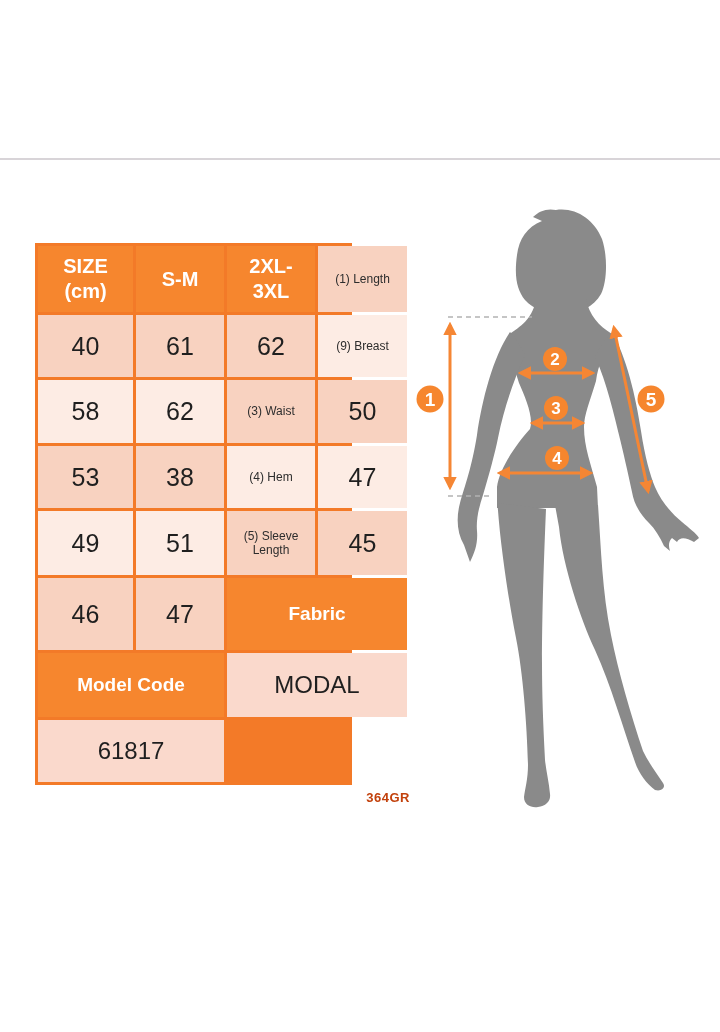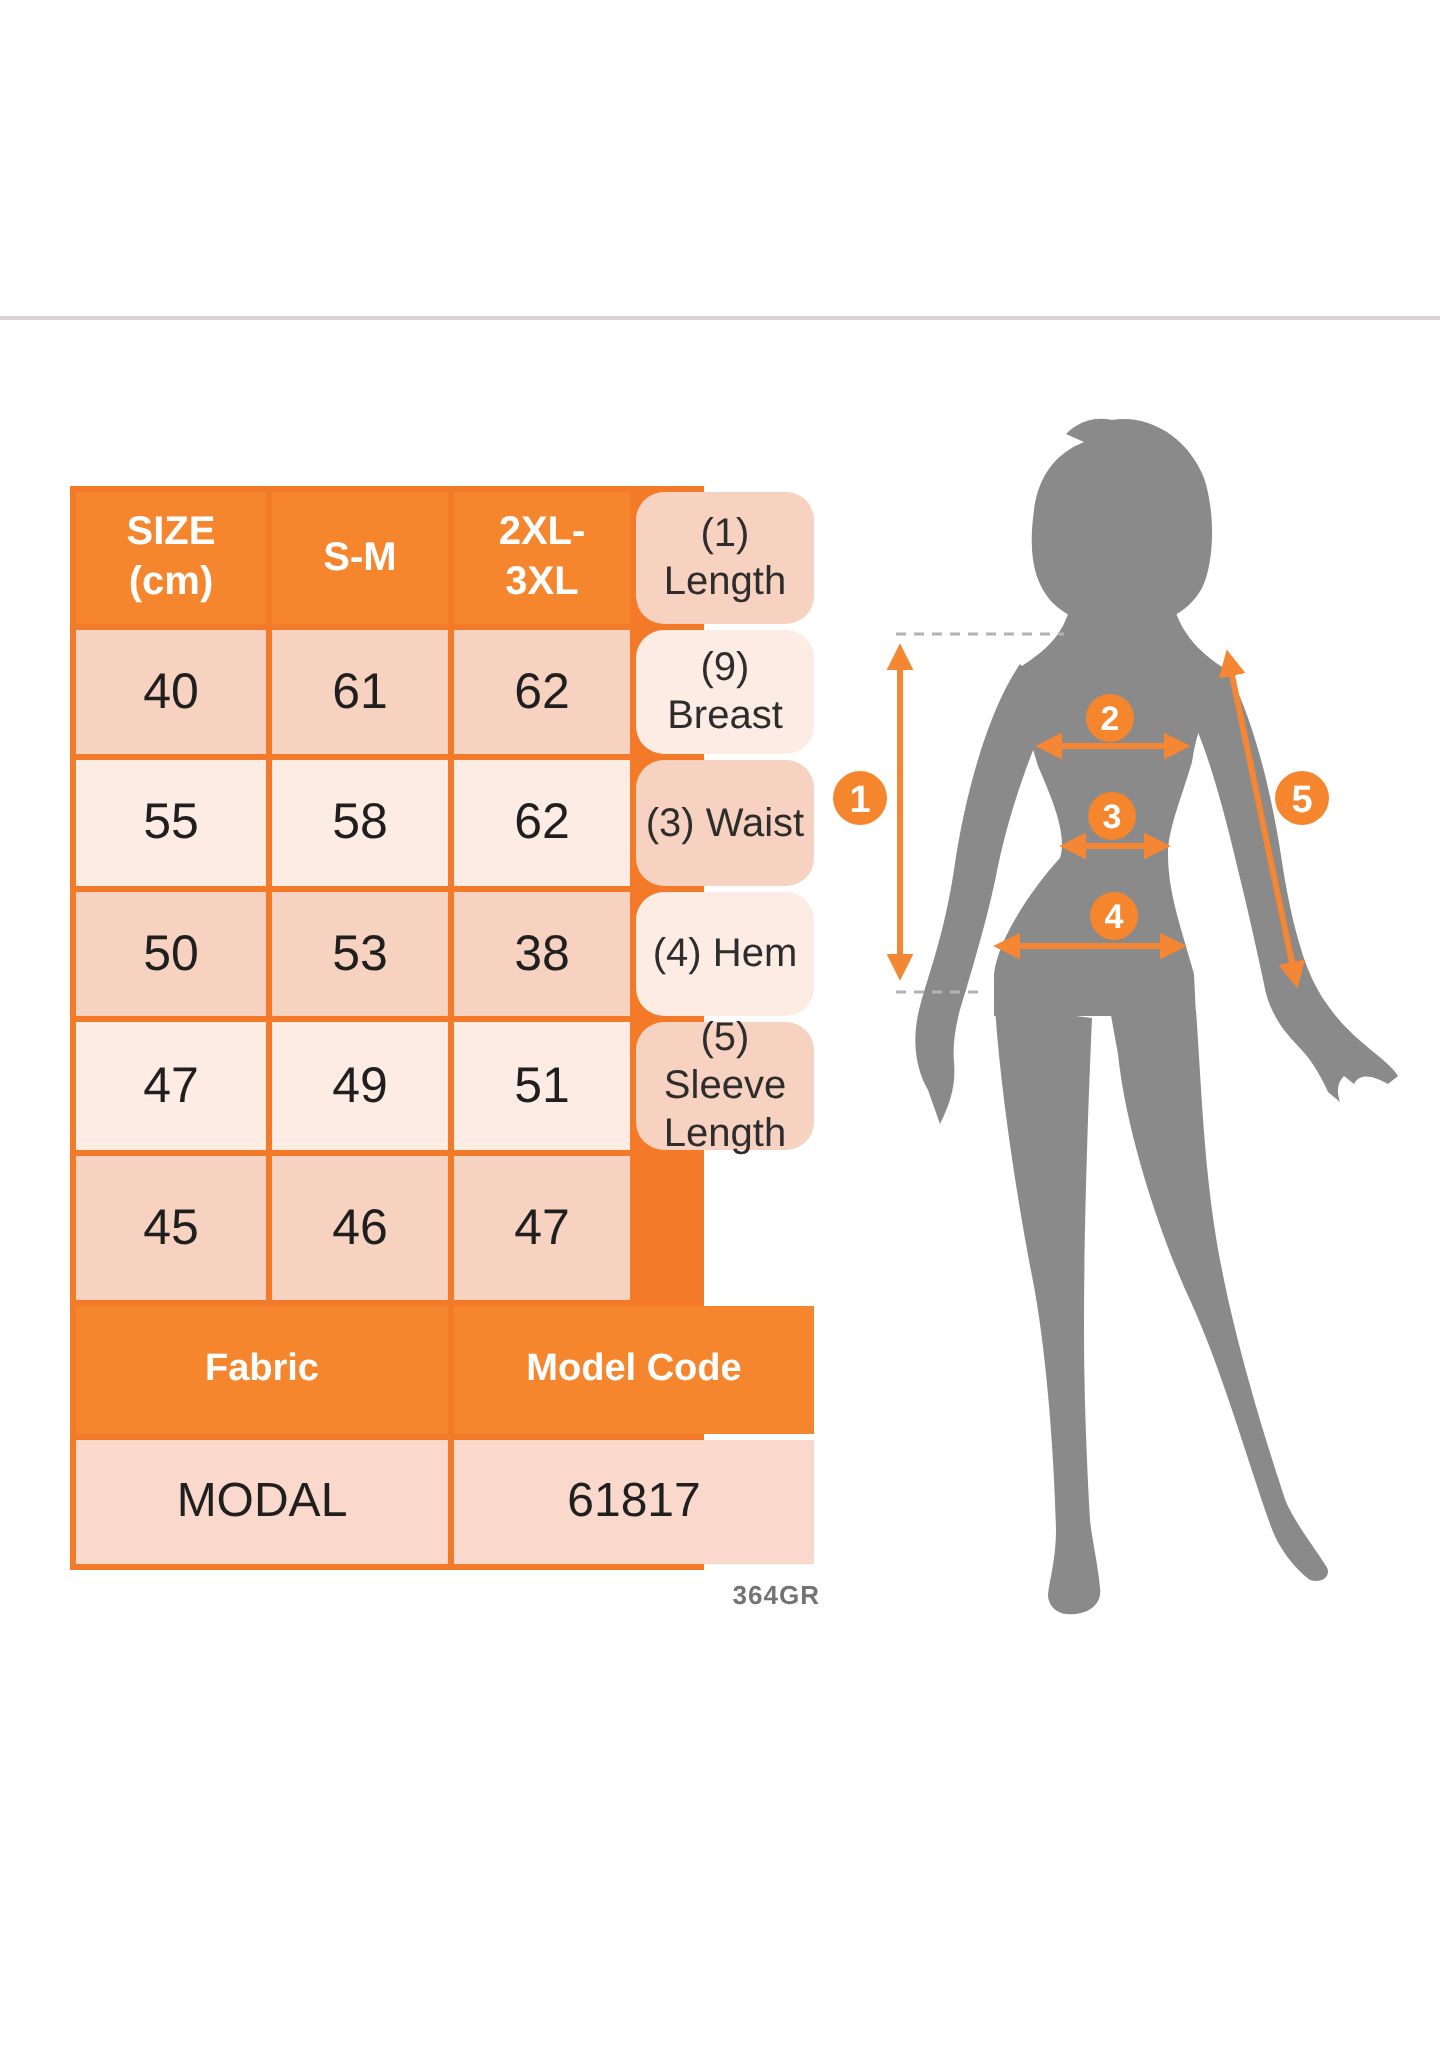--- a/index.html
+++ b/index.html
@@ -35,25 +35,24 @@
   }
   .cell.head {
     background: #f6862e;
     color: #ffffff;
     font-weight: bold;
     font-size: 20px;
     line-height: 1.25;
     white-space: pre-line;
   }
   .cell.label {
-    font-size: 20px;
+    font-size: 12px;
     color: #2d2d2d;
     line-height: 1.2;
     padding: 0 4px;
-    border-radius: 14px;
   }
   .cell.num {
     font-size: 25px;
     color: #1f1f1f;
   }
   .row-dark  { background: #f8d2c0; }
   .row-light { background: #fdece4; }
   .row-modal { background: #fad9cc; }
   .span2 { grid-column: span 2; }
   .cell.info-head {
@@ -63,21 +62,21 @@
     font-size: 19px;
   }
   .cell.info-val { font-size: 24px; color: #1f1f1f; }
 
   .table-note {
     position: absolute; left: 35px; top: 790px;
     width: 375px;
     text-align: right;
     font-size: 13px;
     font-weight: bold;
-    color: #737373;
+    color: #c2410c;
     letter-spacing: 0.5px;
   }
 
   
   .figure-wrap {
     position: absolute; left: 415px; top: 195px;
     width: 305px; height: 630px;
   }
   .figure-wrap svg { display: block; width: 305px; height: 630px; }
   .badge-num {
@@ -99,21 +98,20 @@
   <div class="cell head">S-M</div>
   <div class="cell head">2XL-
 3XL</div>
 
   <div class="cell label row-dark">(1) Length</div>
   <div class="cell num row-dark">40</div>
   <div class="cell num row-dark">61</div>
   <div class="cell num row-dark">62</div>
 
   <div class="cell label row-light">(9) Breast</div>
-  <div class="cell num row-light">55</div>
   <div class="cell num row-light">58</div>
   <div class="cell num row-light">62</div>
 
   <div class="cell label row-dark">(3) Waist</div>
   <div class="cell num row-dark">50</div>
   <div class="cell num row-dark">53</div>
   <div class="cell num row-dark">38</div>
 
   <div class="cell label row-light">(4) Hem</div>
   <div class="cell num row-light">47</div>

